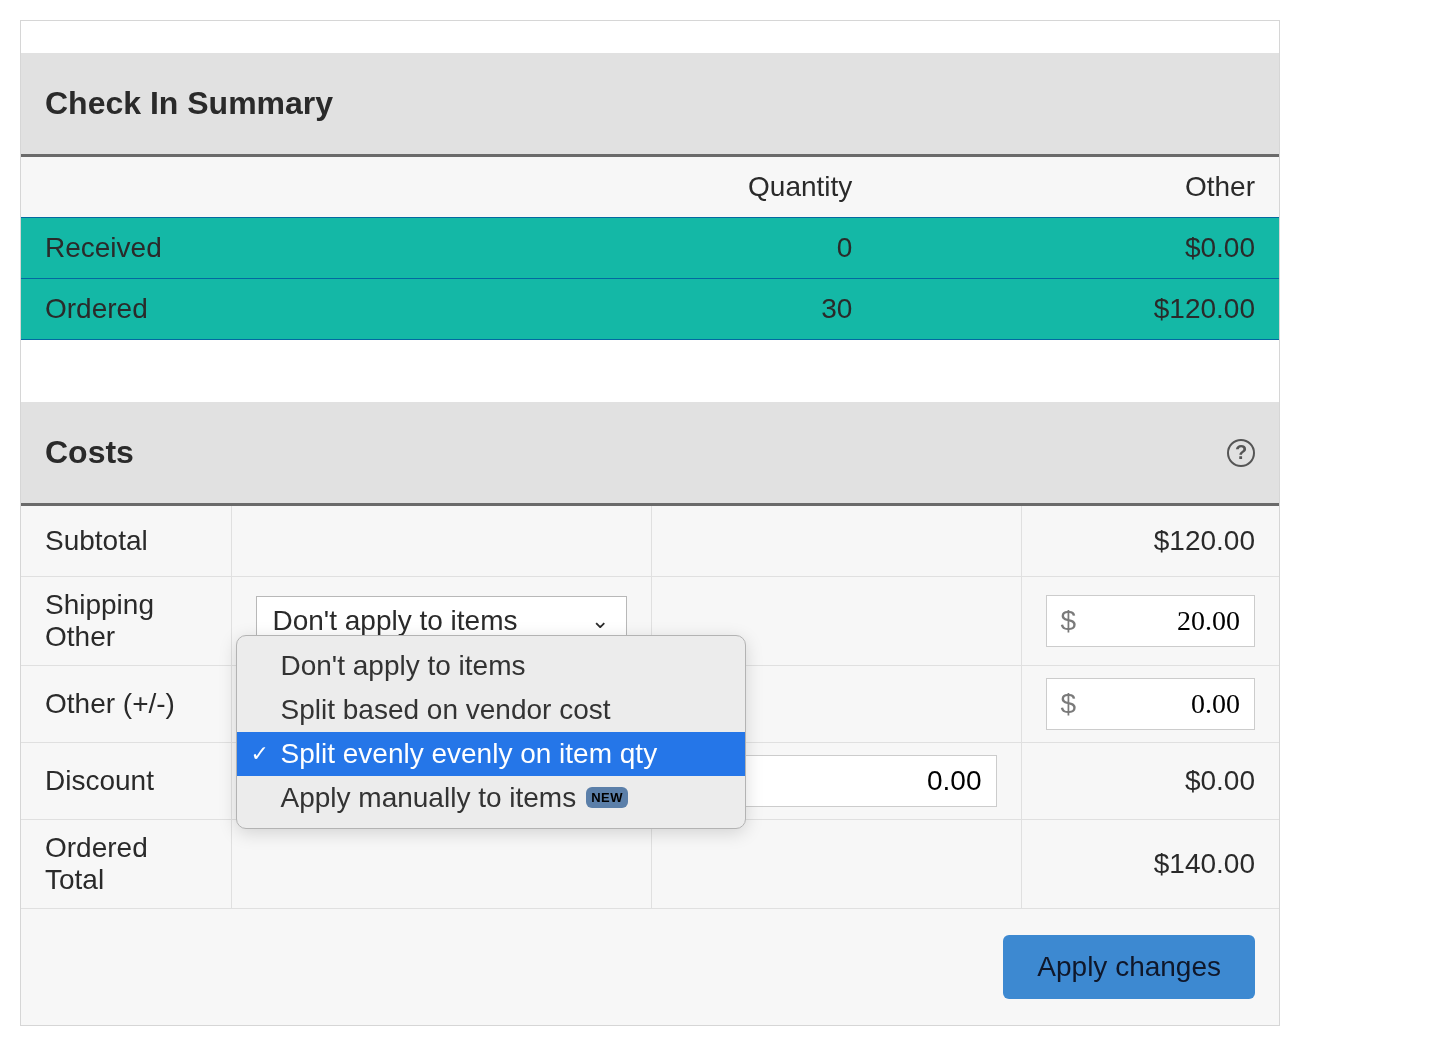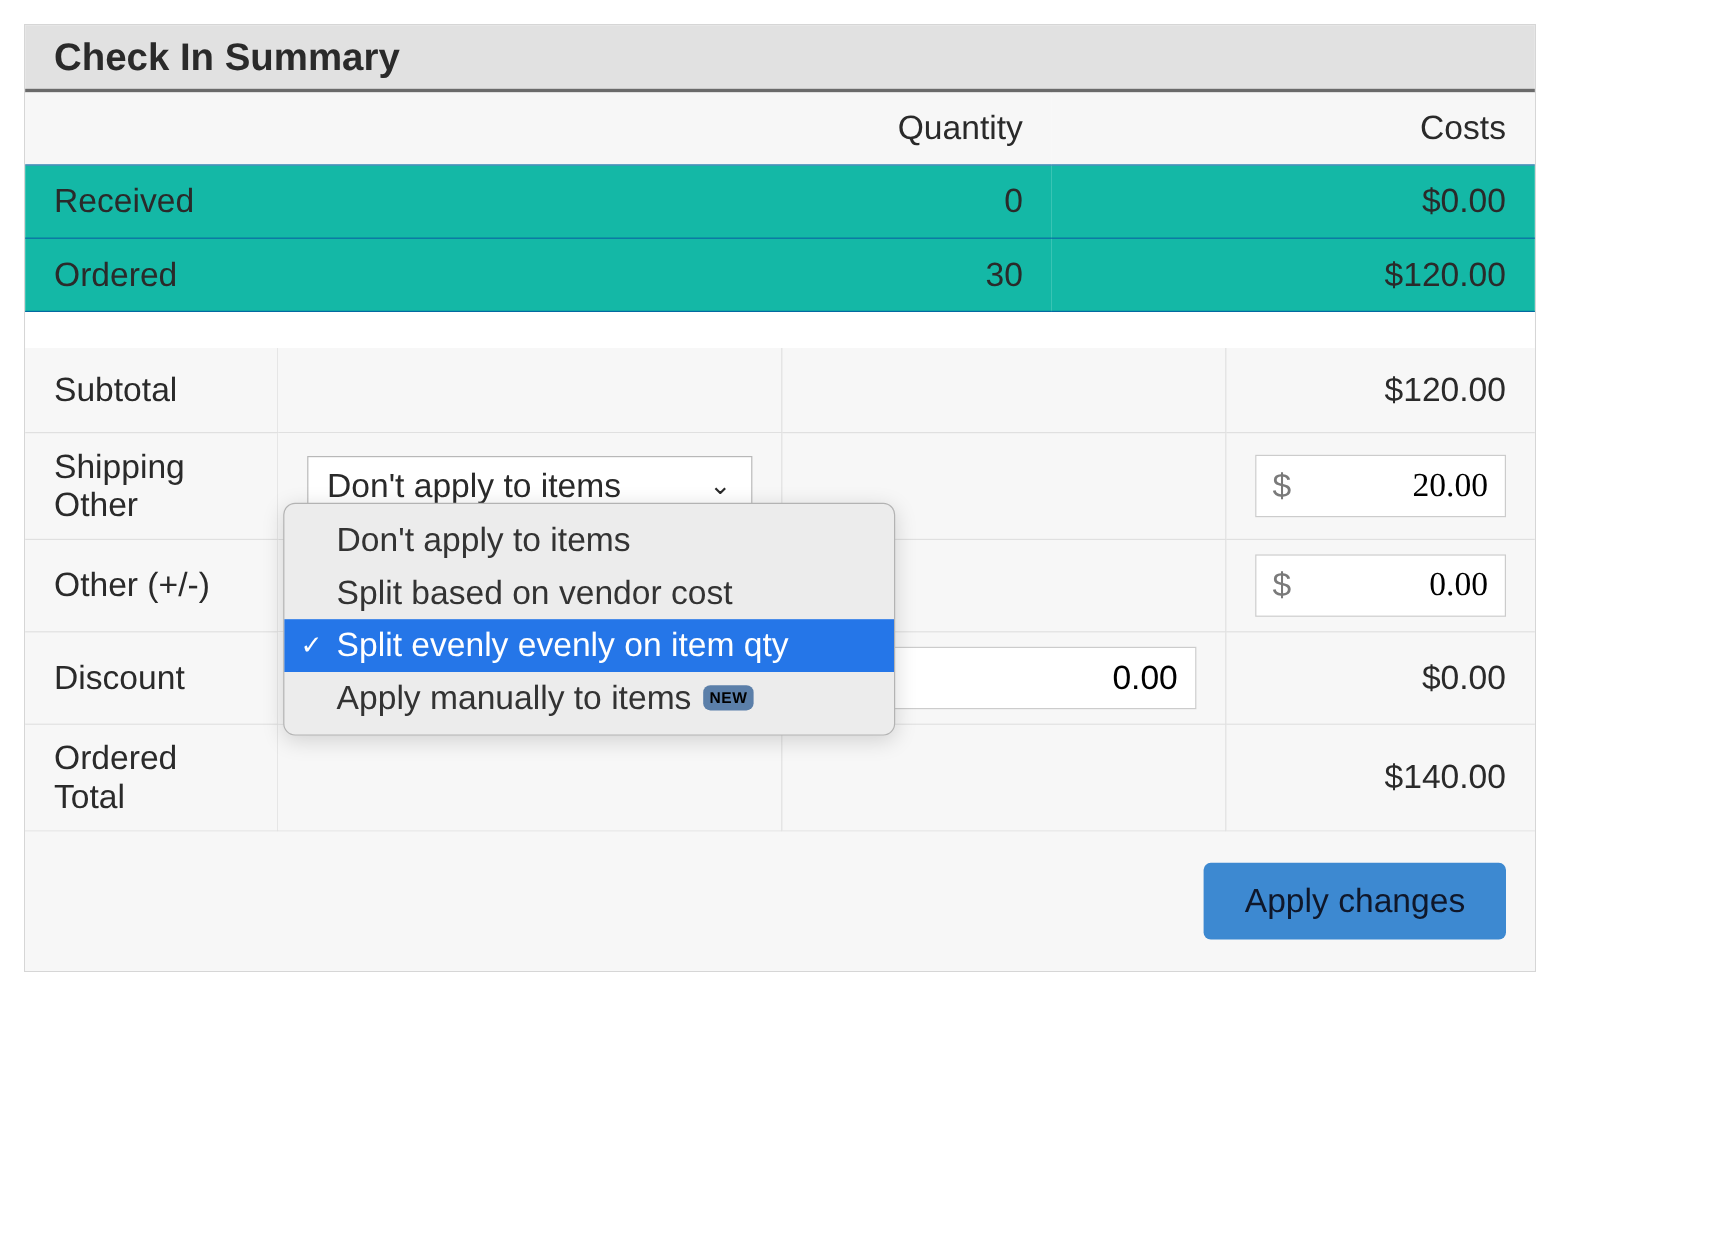--- a/index.html
+++ b/index.html
@@ -13,27 +13,28 @@
       padding: 20px;
       color: #2a2a2a;
       font-size: 28px;
     }
     .container {
       width: 1260px;
       border: 1px solid #d6d6d6;
     }
     .section-header {
       background: #e1e1e1;
-      padding: 8px 24px;
+      padding: 32px 24px;
       font-weight: 700;
       font-size: 32px;
       border-bottom: 3px solid #6a6a6a;
       display: flex;
       justify-content: space-between;
       align-items: center;
+      margin-top: 32px;
     }
     table {
       width: 100%;
       border-collapse: collapse;
     }
     th, td {
       padding: 14px 24px;
       border-bottom: 1px solid #0369a1;
       text-align: left;
     }
@@ -203,39 +204,43 @@
 <div class="container">
 
   <div class="section-header">
     <span>Check In Summary</span>
   </div>
   <table class="summary">
     <thead>
       <tr>
         <th></th>
         <th class="qty">Quantity</th>
-        <th class="total">Costs</th>
+        <th class="total">Other</th>
       </tr>
     </thead>
     <tbody>
       <tr>
         <td>Received</td>
         <td class="qty">0</td>
         <td class="total">$0.00</td>
       </tr>
       <tr>
         <td>Ordered</td>
         <td class="qty">30</td>
         <td class="total">$120.00</td>
       </tr>
     </tbody>
   </table>
 
   <div class="spacer"></div>
 
+  <div class="section-header">
+    <span>Costs</span>
+    <span class="help-icon">?</span>
+  </div>
 
   <table class="costs-table">
     <tbody>
         <tr>
       <td class="label-col">Subtotal</td>
       <td class="select-col"></td>
       <td class="unit-col"></td>
       <td class="amount-col right">$120.00</td>
     </tr>
 

